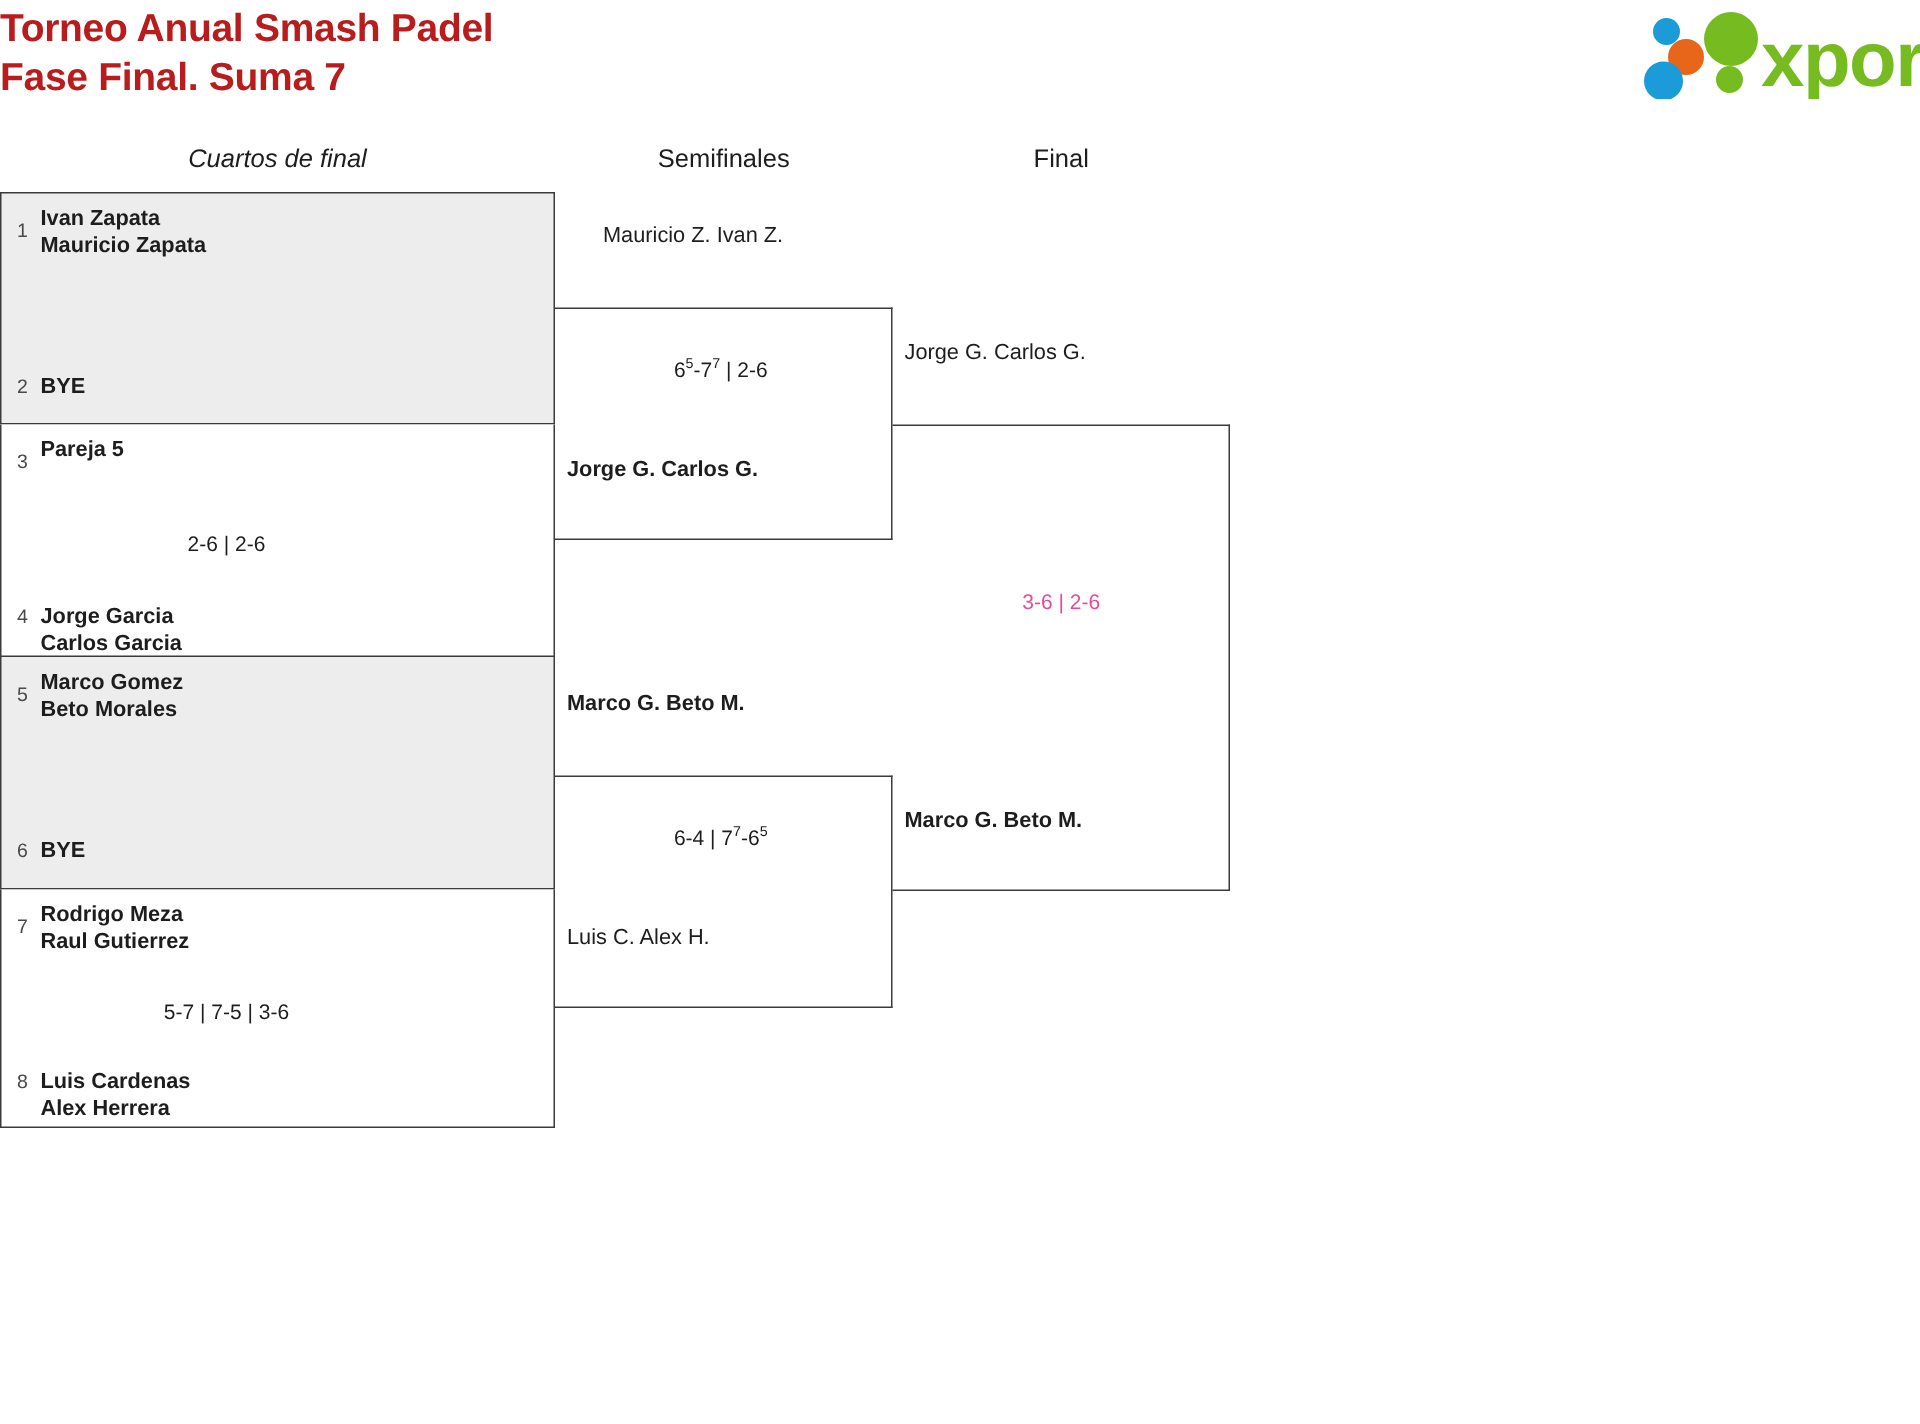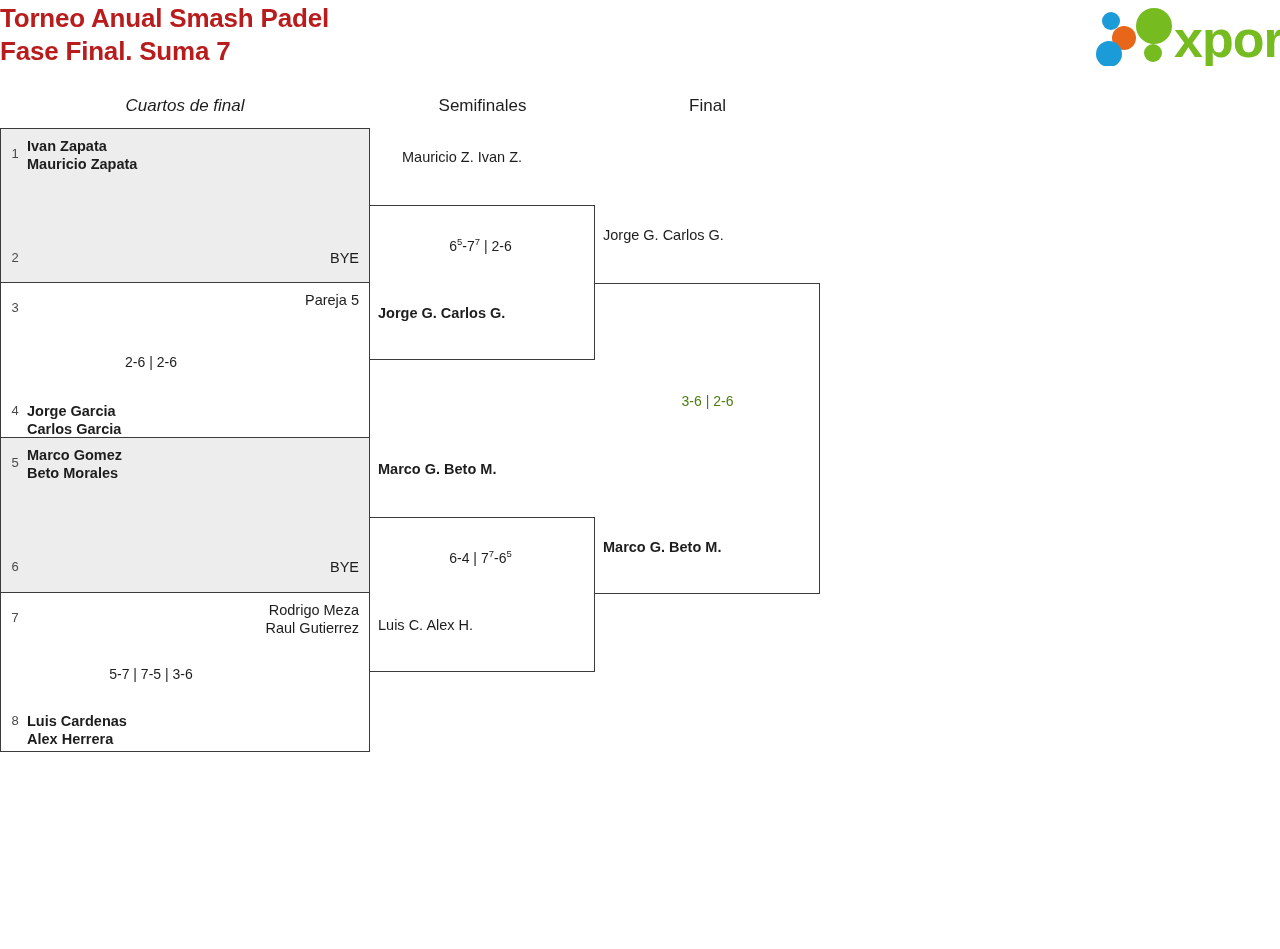--- a/index.html
+++ b/index.html
@@ -54,21 +54,21 @@
 
   .seed {
     position: absolute; left: 6px; width: 16px;
     font-size: 13px; color: #4a4a4a; text-align: center;
   }
   .team {
     position: absolute; left: 26px; right: 10px;
     font-size: 14.5px; line-height: 18px; color: #1d1d1d;
   }
   .team.win { font-weight: 700; }
-  .team.lose { font-weight: 400; text-align: right; }
+  .team.lose { font-weight: 700; }
   .team .ln { display: block; }
 
   .qf .t-top   { top: 8px; }
   .qf .s-top   { top: 17px; }
   .qf .t-bot   { top: 119px; }
   .qf .s-bot   { top: 120px; }
   .qf.bye-box .t-bot { top: 120px; }
   .qf.bye-box .s-bot { top: 121px; }
 
   .score {
@@ -114,21 +114,21 @@
   #fn0top { top: 98px; }
   #fn0bot { top: 410px; }
 
   .fn-box {
     position: absolute; left: 595px; width: 225px;
     border: 1px solid #3b3b3b; border-left: none;
     top: 155px; height: 311px;
   }
   .fn-score {
     position: absolute; left: 595px; width: 225px; top: 265px;
-    text-align: center; font-size: 14px; color: #4d7c0f;
+    text-align: center; font-size: 14px; color: #ec4899;
   }
 
   sup { font-size: 0.68em; vertical-align: super; line-height: 0; }
 </style>
 </head>
 <body>
 
 <div class="header">
   <div class="title">Torneo Anual Smash Padel
 Fase Final. Suma 7</div>

